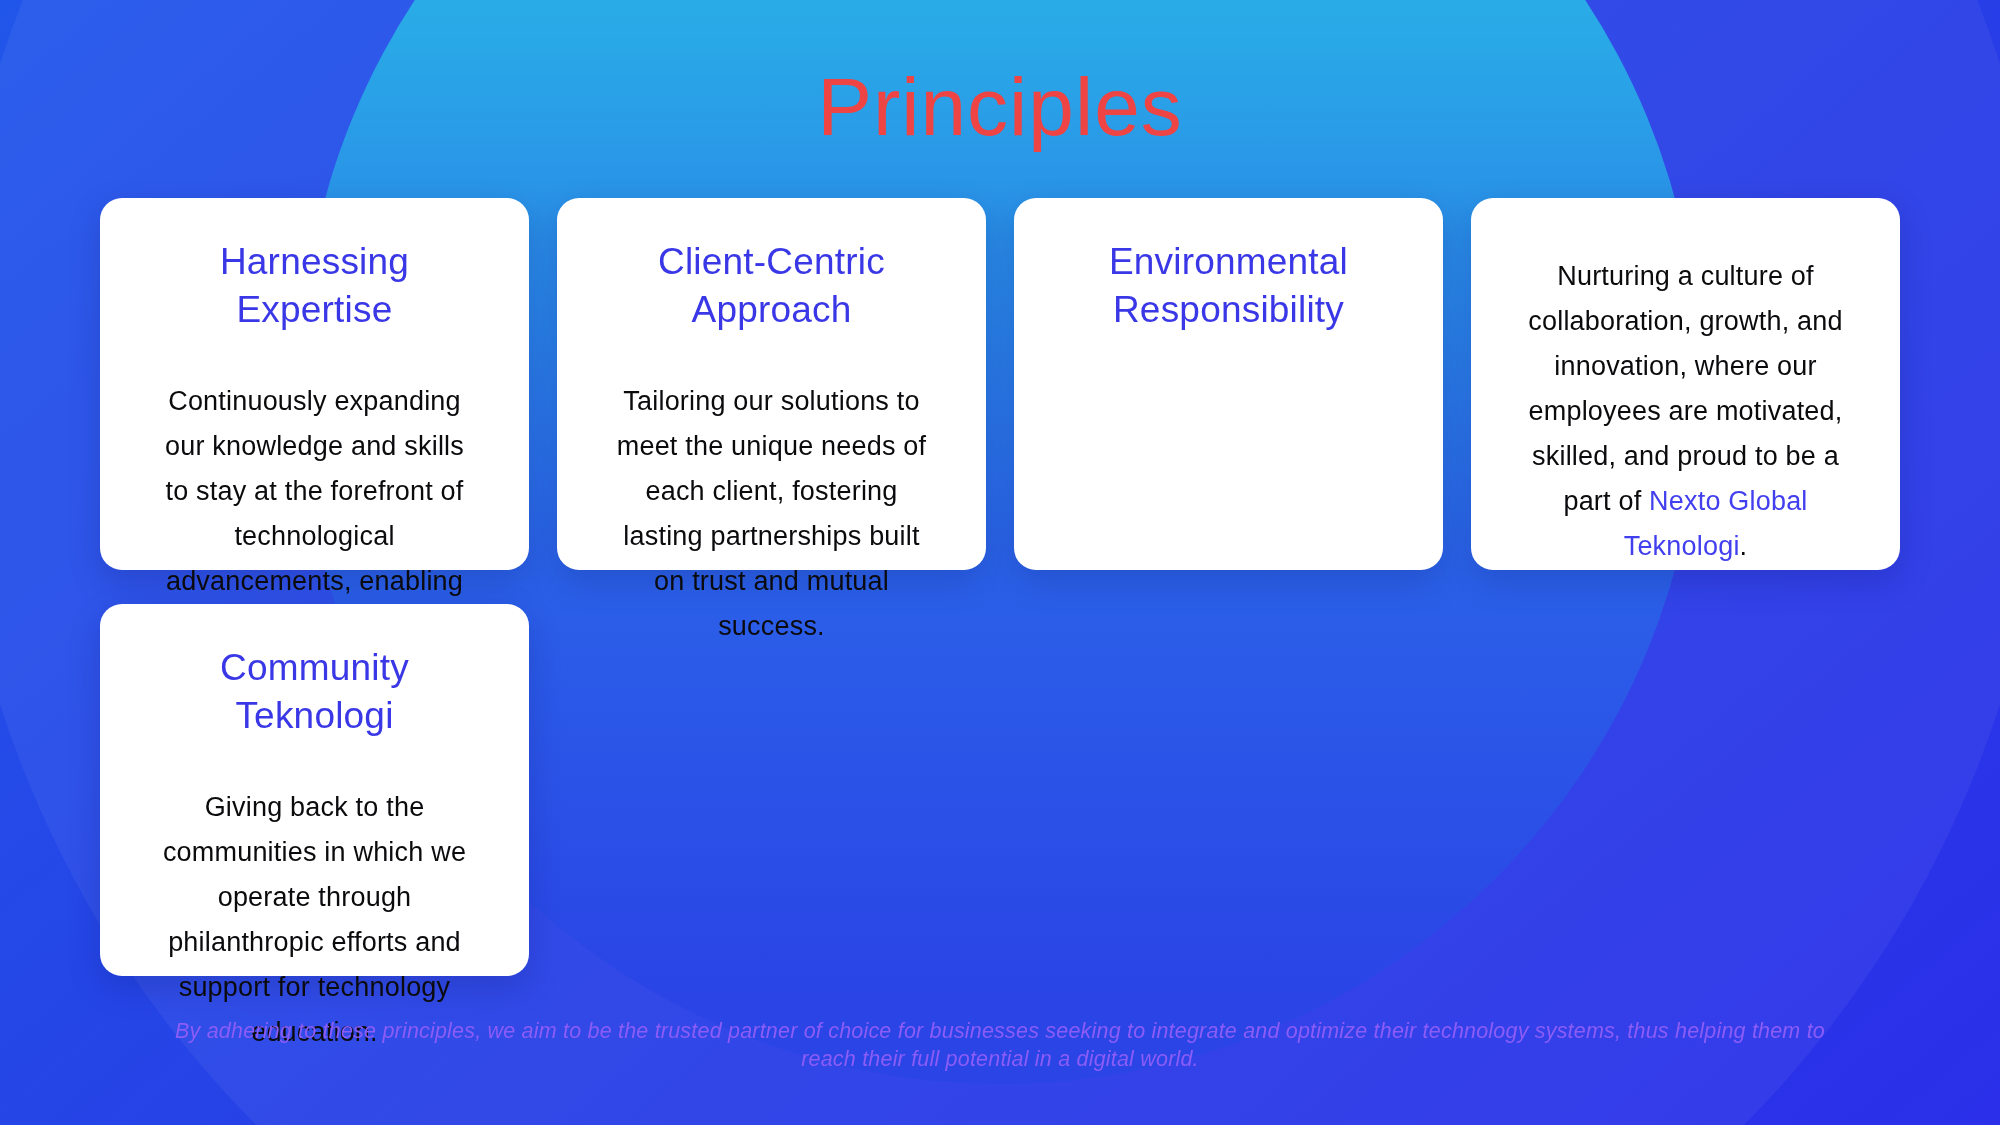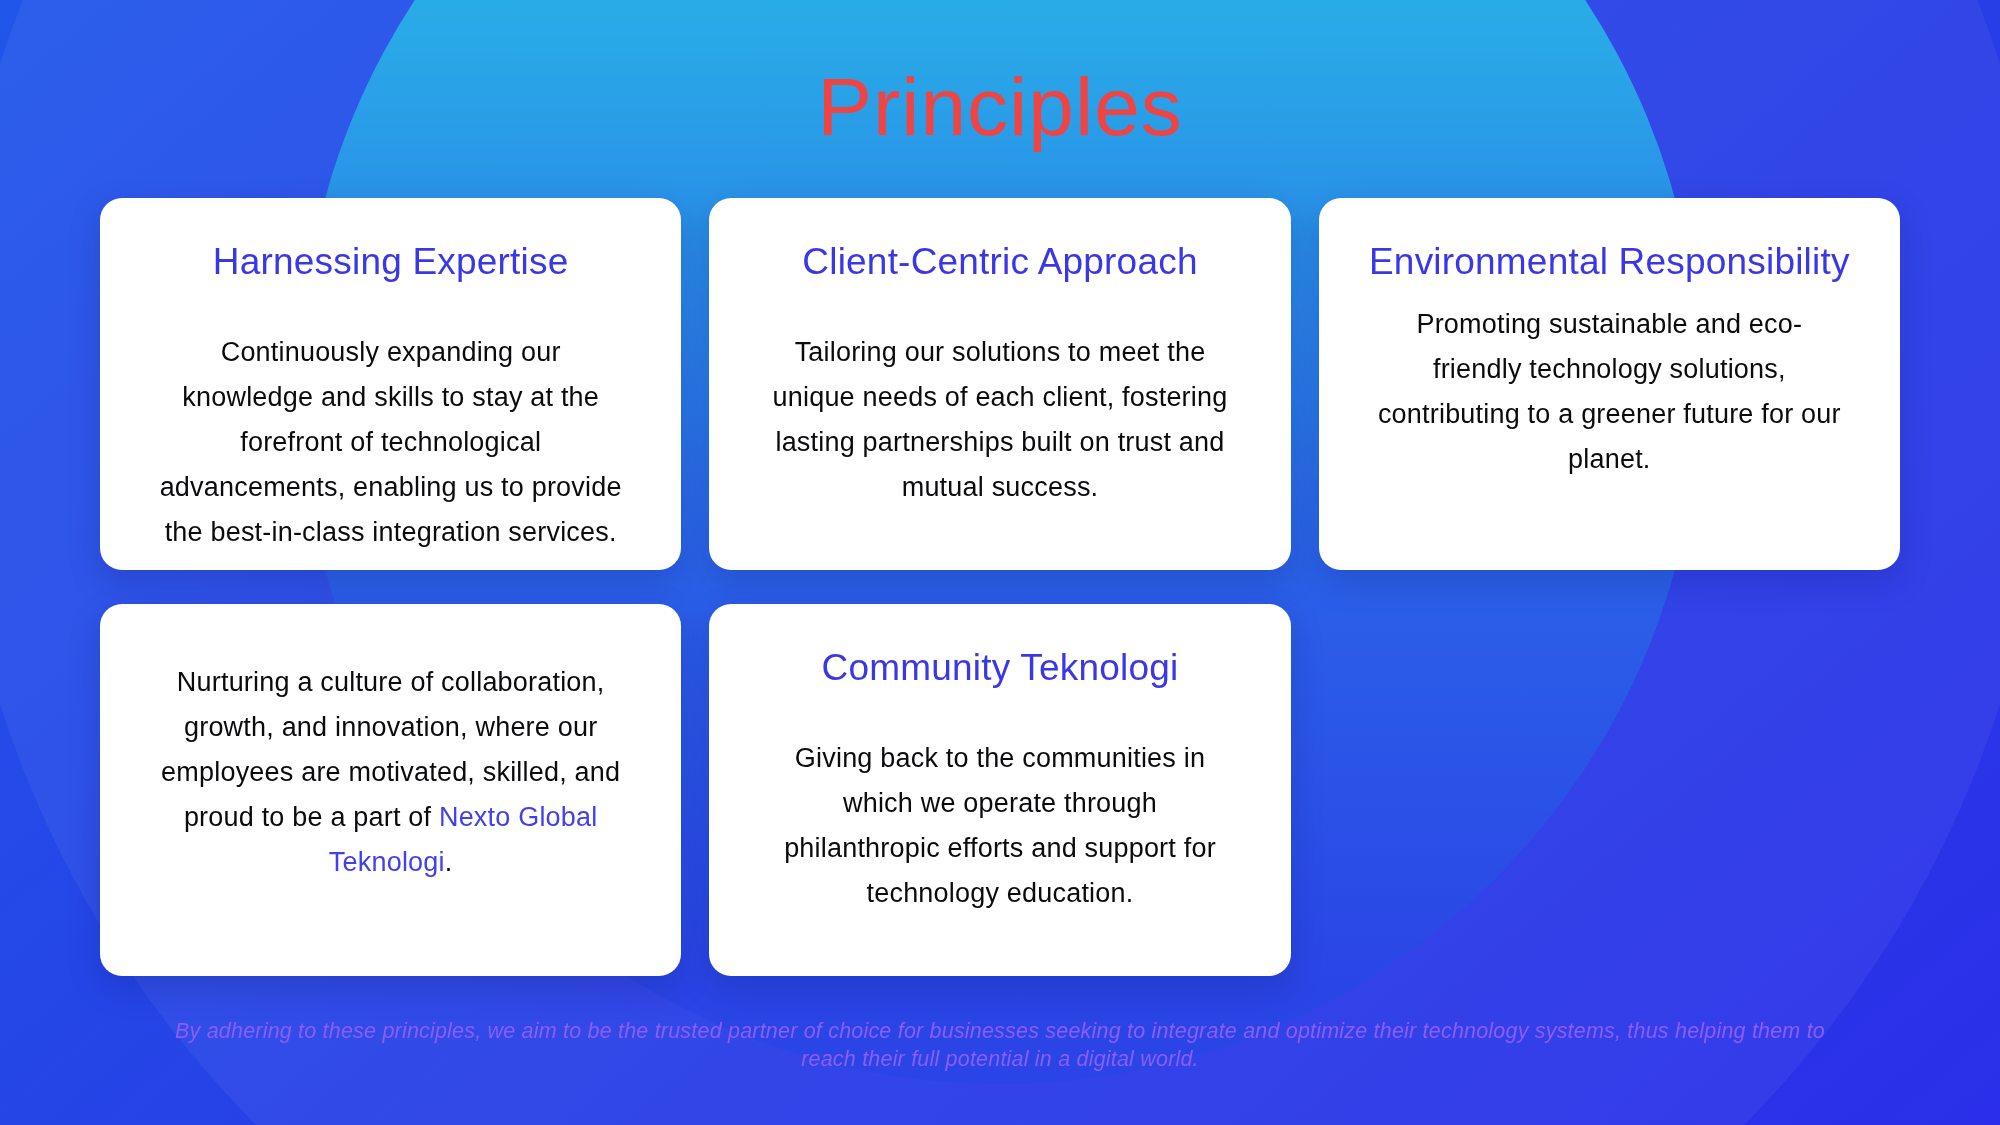--- a/index.html
+++ b/index.html
@@ -44,21 +44,21 @@
     color: #ef4444;
     font-size: 82px;
     font-weight: 500;
     letter-spacing: 1px;
     line-height: 1.2;
   }
   .cards-grid {
     width: 1800px;
     margin: 42px auto 0;
     display: grid;
-    grid-template-columns: repeat(3, 1fr);
+    grid-template-columns: repeat(4, 1fr);
     column-gap: 28px;
     row-gap: 34px;
     grid-auto-rows: 372px;
   }
   .card {
     box-sizing: border-box;
     background: #ffffff;
     border-radius: 22px;
     padding: 40px 38px;
     text-align: center;
@@ -117,21 +117,20 @@
     </div>
 
     <div class="card">
       <h2 class="card-title">Client-Centric Approach</h2>
       <p class="card-body">Tailoring our solutions to meet the unique needs of each client, fostering lasting partnerships built on trust and mutual success.</p>
     </div>
 
 
     <div class="card card--tight-title">
       <h2 class="card-title">Environmental Responsibility</h2>
-      <p class="card-body">Promoting sustainable and eco-friendly technology solutions, contributing to a greener future for our planet.</p>
     </div>
 
     <div class="card">
       <p class="card-body"><span>Nurturing a culture of collaboration, growth, and innovation, where our employees are motivated, skilled, and proud to be a part of</span> <a class="card-link">Nexto Global Teknologi</a><span>.</span></p>
     </div>
 
     <div class="card">
       <h2 class="card-title">Community Teknologi</h2>
       <p class="card-body">Giving back to the communities in which we operate through philanthropic efforts and support for technology education.</p>
     </div>

